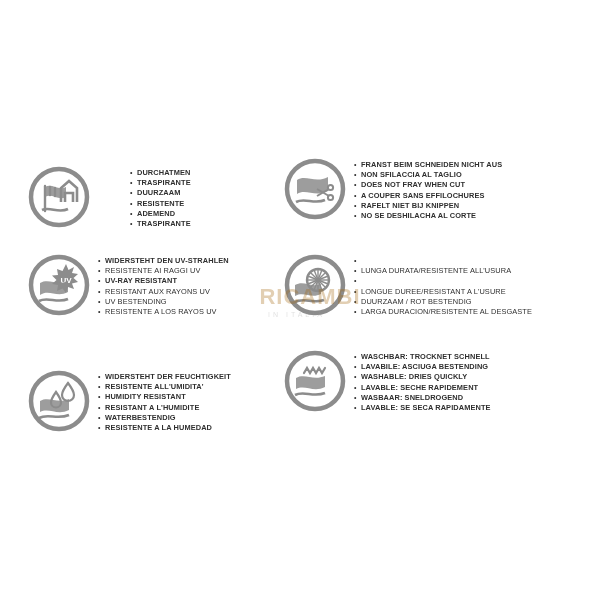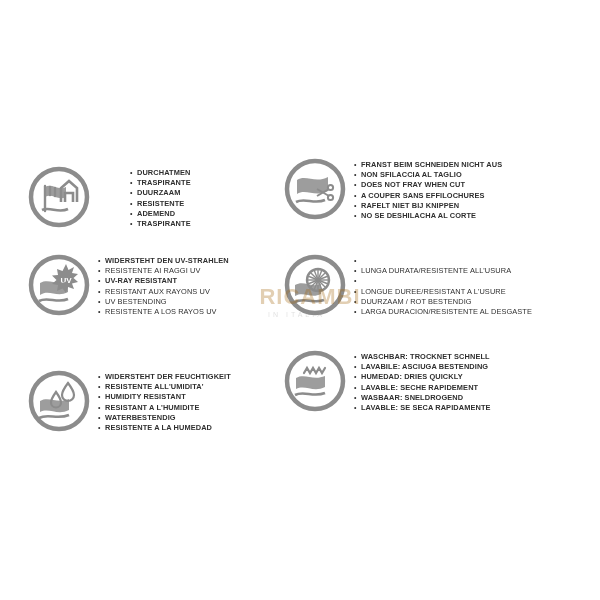--- a/index.html
+++ b/index.html
@@ -357,21 +357,21 @@
         <div class="line bold">
             <span class="bullet">•</span>
             <span class="txt">WASCHBAR: TROCKNET SCHNELL</span>
           </div>
         <div class="line bold">
             <span class="bullet">•</span>
             <span class="txt">LAVABILE: ASCIUGA BESTENDING</span>
           </div>
         <div class="line bold">
             <span class="bullet">•</span>
-            <span class="txt">HUMEDAD: DRIES QUICKLY</span>
+            <span class="txt">WASHABLE: DRIES QUICKLY</span>
           </div>
         <div class="line bold">
             <span class="bullet">•</span>
             <span class="txt">LAVABLE: SECHE RAPIDEMENT</span>
           </div>
         <div class="line bold">
             <span class="bullet">•</span>
             <span class="txt">WASBAAR: SNELDROGEND</span>
           </div>
         <div class="line bold">

